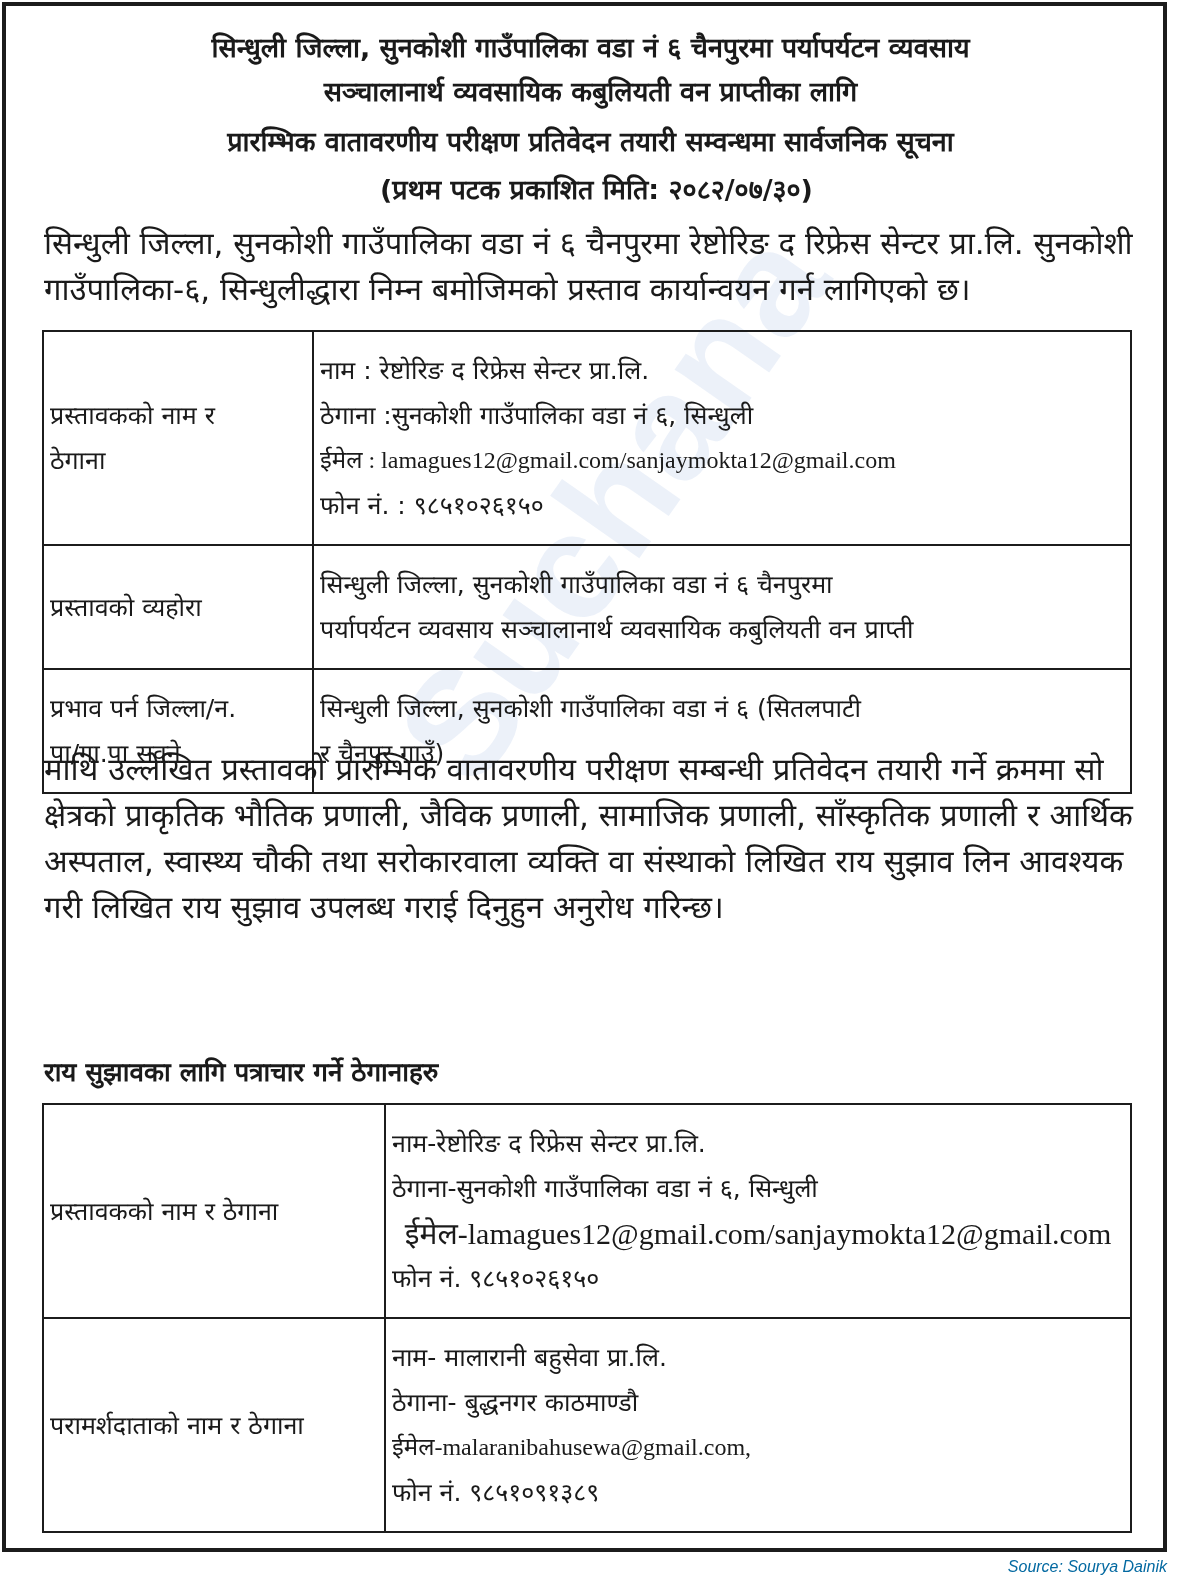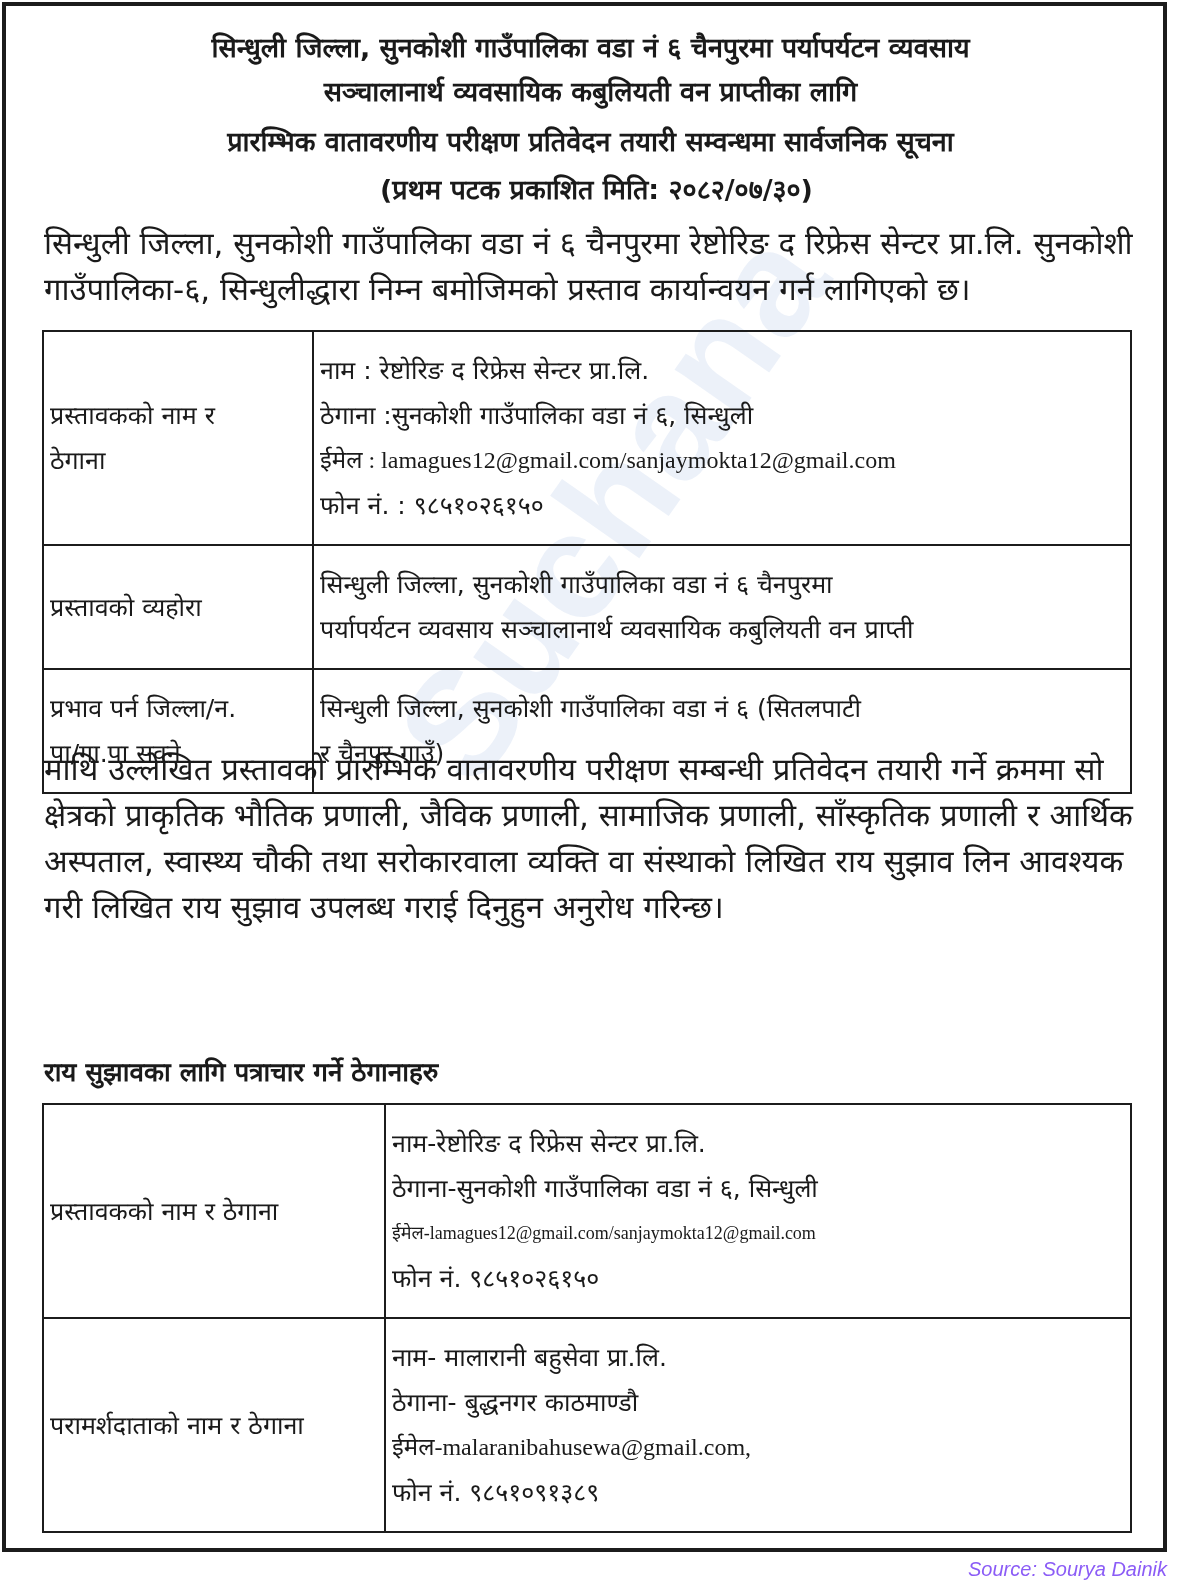--- a/index.html
+++ b/index.html
@@ -13,22 +13,22 @@
   .head { position: absolute; left: 0; width: 1181px; text-align: center; font-weight: bold;
           font-size: 27px; line-height: 44px; }
   .para { position: absolute; left: 44px; width: 1095px; font-size: 31px; line-height: 46px;
           text-align: justify; text-align-last: left; }
   .para .ln { display: block; white-space: nowrap; }
   table.t { position: absolute; border-collapse: collapse; font-size: 25px; }
   table.t td { border: 2.5px solid #1c1c1c; vertical-align: middle; padding: 16px 6px; }
   table.t td .ln { display: block; line-height: 45px; white-space: nowrap; }
   .latin { font-family: "Liberation Serif", serif; font-size: 24px; }
   .subhead { position: absolute; left: 44px; font-weight: bold; font-size: 26px; line-height: 40px; }
-  .source { position: absolute; right: 14px; top: 1558px; font-style: italic; font-size: 20px;
-            font-family: "Liberation Sans", sans-serif; color: #8b5cf6; }
+  .source { position: absolute; right: 14px; top: 1558px; font-style: italic; font-size: 16px;
+            font-family: "Liberation Sans", sans-serif; color: #0369a1; }
 </style>
 </head>
 <body>
 
 <div class="frame"></div>
 <div class="watermark">Suchana</div>
 
 <div class="head" style="top:26px;">सिन्धुली जिल्ला, सुनकोशी गाउँपालिका वडा नं ६ चैनपुरमा पर्यापर्यटन व्यवसाय</div>
 <div class="head" style="top:70px;">सञ्चालानार्थ व्यवसायिक कबुलियती वन प्राप्तीका लागि</div>
 <div class="head" style="top:120px;">प्रारम्भिक वातावरणीय परीक्षण प्रतिवेदन तयारी सम्वन्धमा सार्वजनिक सूचना</div>
@@ -86,21 +86,21 @@
 
 <table class="t" style="left:42px; top:1103px; width:1090px;">
   <tbody>
       <tr style="height:206px;">
     <td style="width:328px;">
       <span class="ln">प्रस्तावकको नाम र ठेगाना</span>
     </td>
     <td>
       <span class="ln">नाम-रेष्टोरिङ द रिफ्रेस सेन्टर प्रा.लि.</span>
       <span class="ln">ठेगाना-सुनकोशी गाउँपालिका वडा नं ६, सिन्धुली</span>
-      <span class="ln latin" style="font-size:18px;">ईमेल-lamagues12@gmail.com/sanjaymokta12@gmail.com</span>
+      <span class="ln latin" style="font-size:30px;text-align:center;">ईमेल-lamagues12@gmail.com/sanjaymokta12@gmail.com</span>
       <span class="ln">फोन नं. ९८५१०२६१५०</span>
     </td>
   </tr>
   <tr style="height:210px;">
     <td>
       <span class="ln">परामर्शदाताको नाम र ठेगाना</span>
     </td>
     <td>
       <span class="ln">नाम- मालारानी बहुसेवा प्रा.लि.</span>
       <span class="ln">ठेगाना- बुद्धनगर काठमाण्डौ</span>

